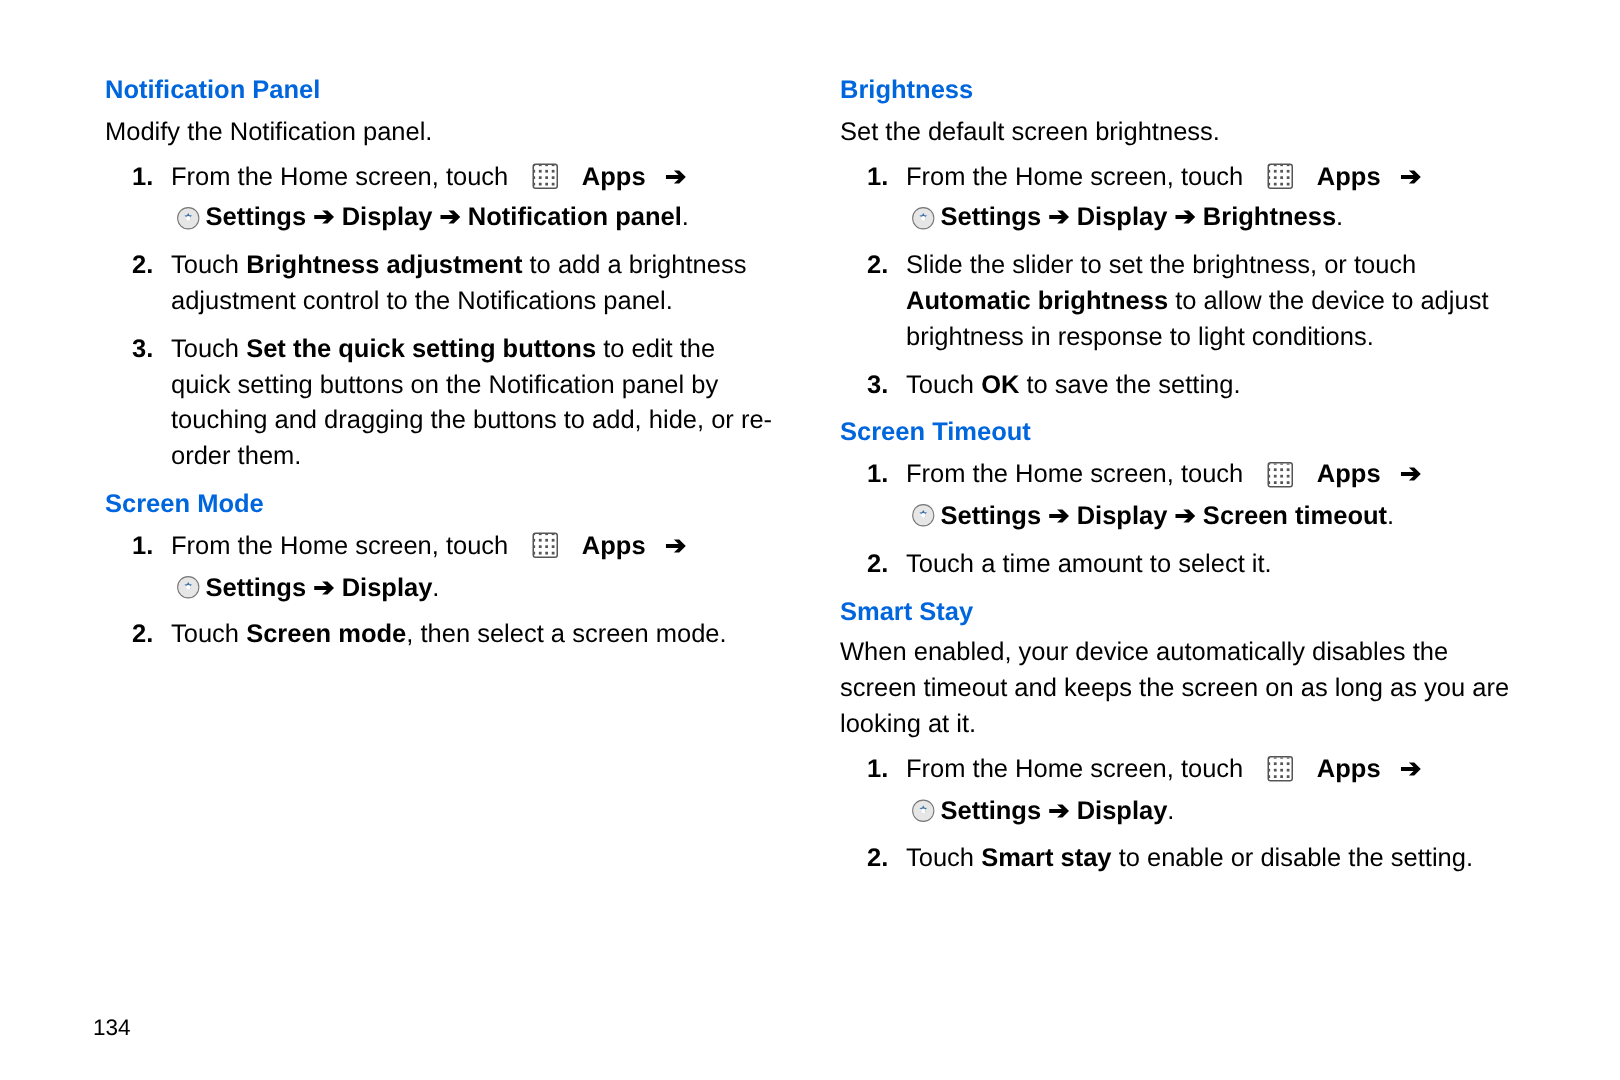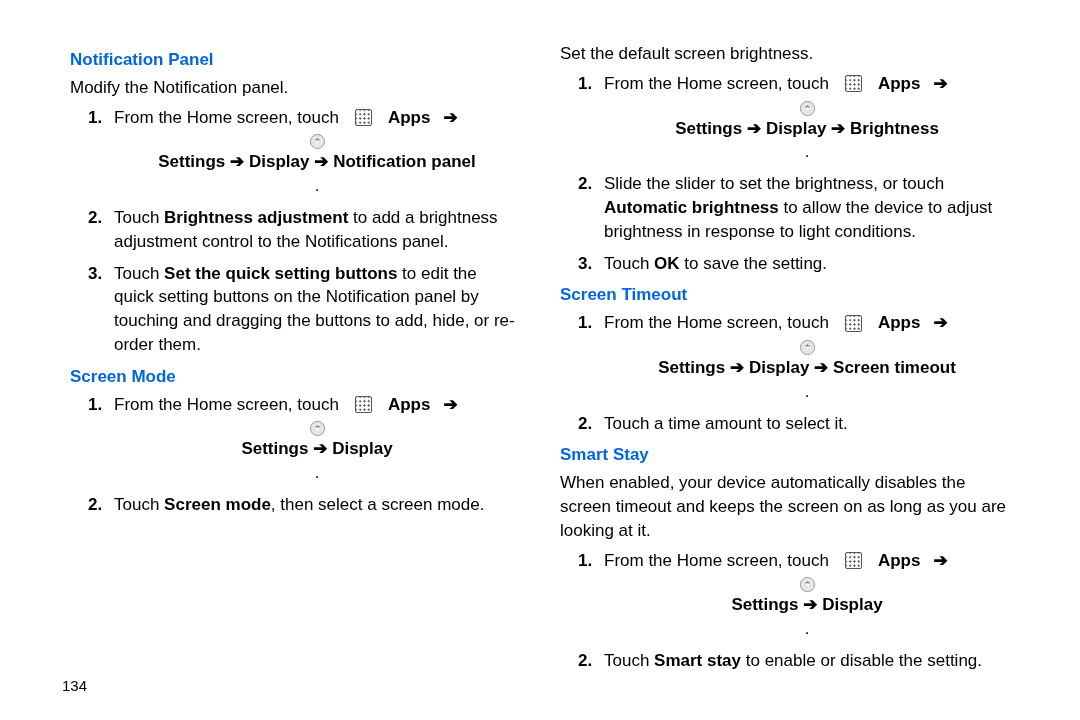--- a/index.html
+++ b/index.html
@@ -54,21 +54,20 @@
     content: counter(step) ".";
     font-weight: bold;
     position: absolute;
     left: -26px;
   }
   .line2 {
     margin-top: 4px;
     margin-left: 0;
     display: flex;
     align-items: center;
-    flex-direction: column;
   }
   .bold { font-weight: bold; }
   .arrow { font-weight: bold; }
   .pagenum {
     position: absolute;
     left: 62px;
     bottom: 24px;
     font-size: 15px;
   }
   
@@ -156,20 +155,21 @@
         </div>
       </li>
       <li>
         <span>Touch </span><span class="bold">Screen mode</span><span>, then select a screen mode.</span>
       </li>
     </ol>
   </div>
 
   <div class="col">
 
+    <h3 class="subhead">Brightness</h3>
     <p class="intro">Set the default screen brightness.</p>
     <ol class="steps">
       <li>
         <span class="inline-flex">
           <span>From the Home screen, touch </span>
           <span class="icon apps-icon"></span>
           <span class="bold">Apps</span>
           <span class="bold arrow">➔</span>
         </span>
         <div class="line2">

